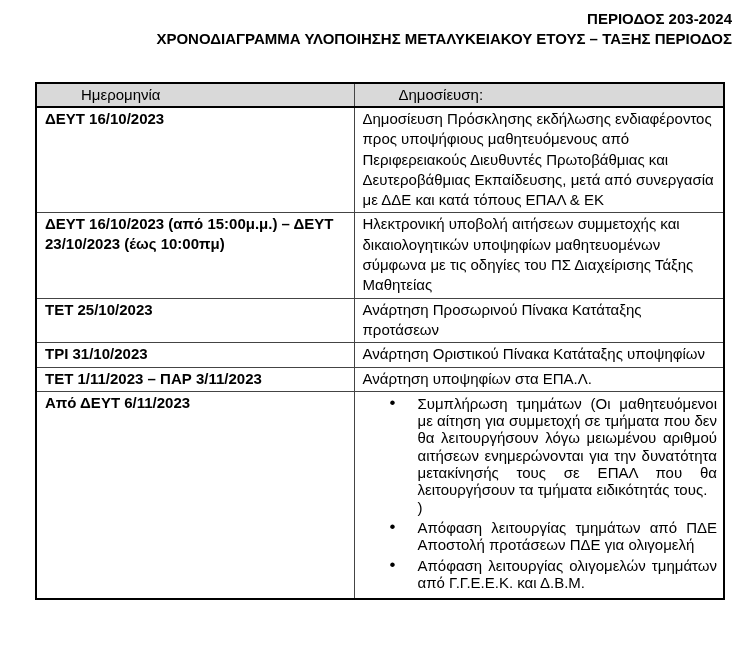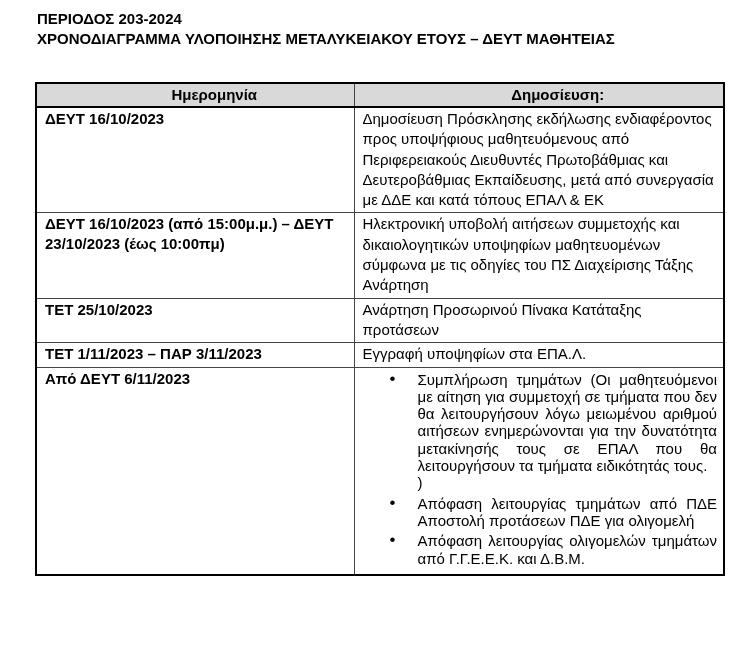--- a/index.html
+++ b/index.html
@@ -14,40 +14,41 @@
   }
   .doc-header {
     padding: 9px 0 0 37px;
   }
   .doc-title,
   .doc-subtitle {
     font-size: 15px;
     font-weight: bold;
     line-height: 20px;
     white-space: nowrap;
+    text-align: right;
   }
   .schedule-table {
     border-collapse: collapse;
     table-layout: fixed;
     width: 688px;
     margin: 33px 0 0 35px;
     border: 2.5px solid #000000;
   }
   .schedule-table th,
   .schedule-table td {
     border: 1.6px solid #444444;
     vertical-align: top;
     padding: 1px 6px 2px 8px;
     font-size: 15px;
     overflow: hidden;
   }
   .schedule-table thead th {
     background: #d9d9d9;
-    text-align: center;
-    font-weight: bold;
+    text-align: left;
+    font-weight: normal;
     height: 19px;
     line-height: 19px;
     border-bottom: 2px solid #000000;
     padding-left: 44px;
   }
   .col-date  { width: 318px; }
   .col-action{ width: 370px; }
   .date-cell {
     font-weight: bold;
     line-height: 20px;
@@ -81,50 +82,54 @@
     left: 27px;
     top: -1px;
     font-size: 17px;
   }
 </style>
 </head>
 <body>
 
 <div class="doc-header">
   <div class="doc-title">ΠΕΡΙΟΔΟΣ 203-2024</div>
-  <div class="doc-subtitle">ΧΡΟΝΟΔΙΑΓΡΑΜΜΑ ΥΛΟΠΟΙΗΣΗΣ ΜΕΤΑΛΥΚΕΙΑΚΟΥ ΕΤΟΥΣ – ΔΕΥΤ ΜΑΘΗΤΕΙΑΣ</div>
+  <div class="doc-subtitle">ΧΡΟΝΟΔΙΑΓΡΑΜΜΑ ΥΛΟΠΟΙΗΣΗΣ ΜΕΤΑΛΥΚΕΙΑΚΟΥ ΕΤΟΥΣ – ΤΑΞΗΣ ΠΕΡΙΟΔΟΣ</div>
 </div>
 
 <table class="schedule-table">
   <colgroup>
     <col class="col-date">
     <col class="col-action">
   </colgroup>
   <thead>
     <tr>
       <th>Ημερομηνία</th>
       <th>Δημοσίευση:</th>
     </tr>
   </thead>
   <tbody>
       <tr class="r0">
         <td class="date-cell">ΔΕΥΤ 16/10/2023</td>
         <td class="action-cell">Δημοσίευση Πρόσκλησης εκδήλωσης ενδιαφέροντος προς υποψήφιους μαθητευόμενους από Περιφερειακούς Διευθυντές Πρωτοβάθμιας και Δευτεροβάθμιας Εκπαίδευσης, μετά από συνεργασία με ΔΔΕ και κατά τόπους ΕΠΑΛ &amp; ΕΚ</td>
       </tr>
       <tr class="r1">
         <td class="date-cell">ΔΕΥΤ 16/10/2023 (από 15:00μ.μ.) – ΔΕΥΤ 23/10/2023 (έως 10:00πμ)</td>
-        <td class="action-cell">Ηλεκτρονική υποβολή αιτήσεων συμμετοχής και δικαιολογητικών υποψηφίων μαθητευομένων σύμφωνα με τις οδηγίες του ΠΣ Διαχείρισης Τάξης Ανάρτηση</td>
+        <td class="action-cell">Ηλεκτρονική υποβολή αιτήσεων συμμετοχής και δικαιολογητικών υποψηφίων μαθητευομένων σύμφωνα με τις οδηγίες του ΠΣ Διαχείρισης Τάξης Μαθητείας</td>
       </tr>
       <tr class="r2">
         <td class="date-cell">ΤΕΤ 25/10/2023</td>
         <td class="action-cell">Ανάρτηση Προσωρινού Πίνακα Κατάταξης προτάσεων</td>
       </tr>
+      <tr class="r4">
+        <td class="date-cell">ΤΡΙ 31/10/2023</td>
+        <td class="action-cell">Ανάρτηση Οριστικού Πίνακα Κατάταξης υποψηφίων</td>
+      </tr>
       <tr class="r5">
         <td class="date-cell">ΤΕΤ 1/11/2023 – ΠΑΡ 3/11/2023</td>
-        <td class="action-cell">Εγγραφή υποψηφίων στα ΕΠΑ.Λ.</td>
+        <td class="action-cell">Ανάρτηση υποψηφίων στα ΕΠΑ.Λ.</td>
       </tr>
       <tr class="r6">
         <td class="date-cell">Από ΔΕΥΤ 6/11/2023</td>
         <td class="action-cell">
           <ul class="bullets">
             <li>Συμπλήρωση τμημάτων (Οι μαθητευόμενοι με αίτηση για συμμετοχή σε τμήματα που δεν θα λειτουργήσουν λόγω μειωμένου αριθμού αιτήσεων ενημερώνονται για την δυνατότητα μετακίνησής τους σε ΕΠΑΛ που θα λειτουργήσουν τα τμήματα ειδικότητάς τους.
 )</li>
             <li>Απόφαση λειτουργίας τμημάτων από ΠΔΕ Αποστολή προτάσεων ΠΔΕ για ολιγομελή</li>
             <li>Απόφαση λειτουργίας ολιγομελών τμημάτων από Γ.Γ.Ε.Ε.Κ. και Δ.Β.Μ.</li>
           </ul>

